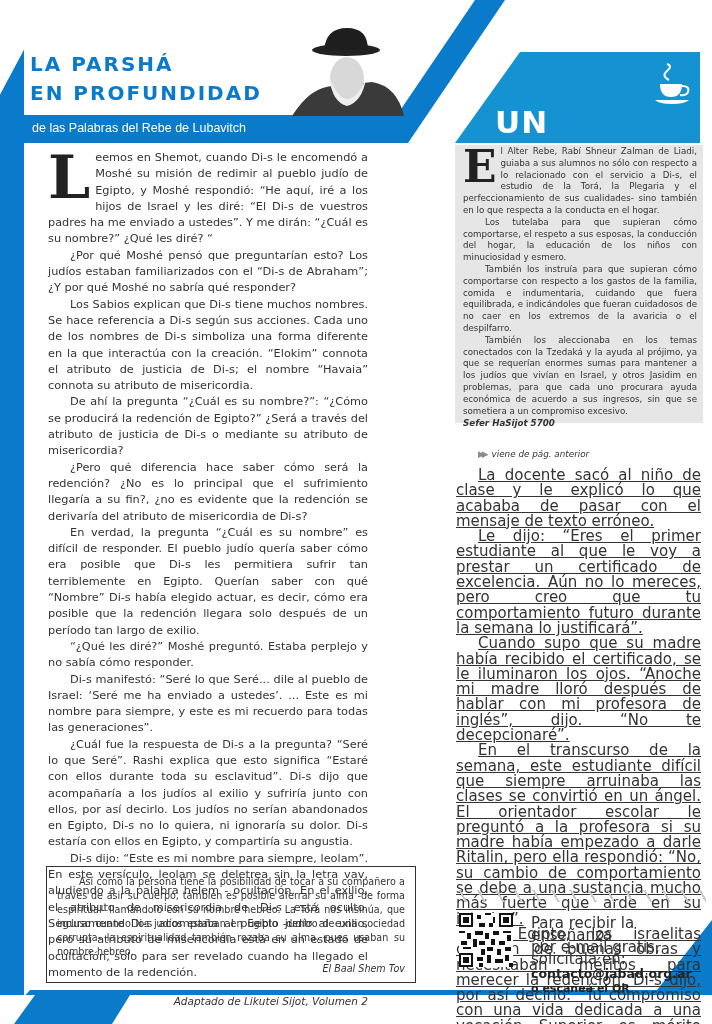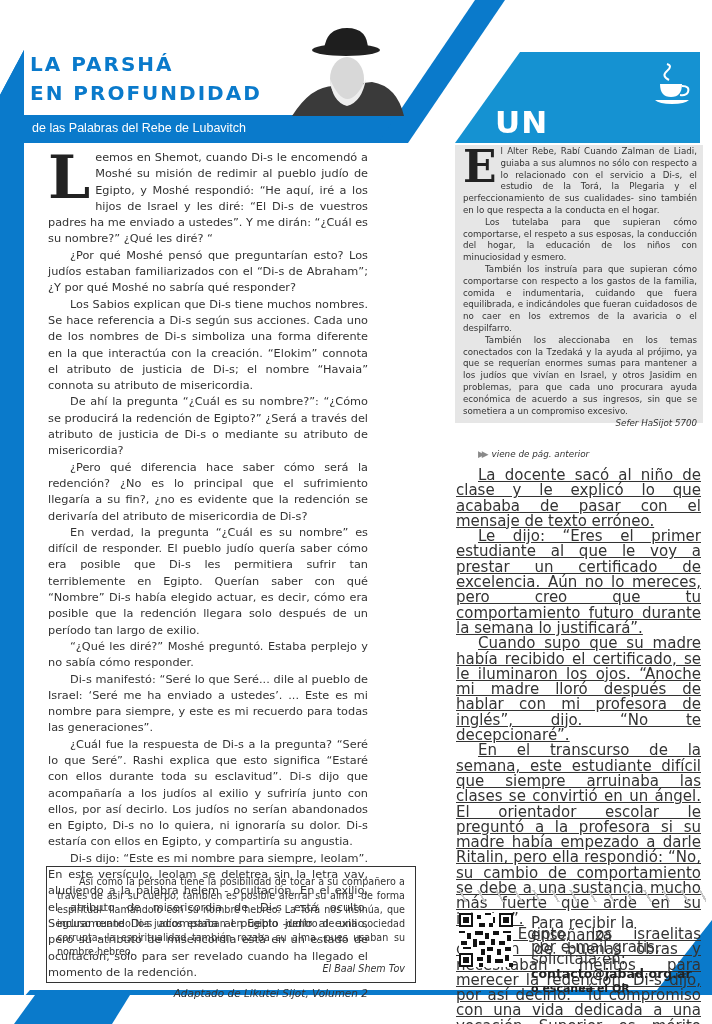--- a/index.html
+++ b/index.html
@@ -7,32 +7,32 @@
   .abs { position:absolute; }
   .hdr-title { left:30px; top:50px; color:#0a7acb; font-family:"DejaVu Sans", sans-serif; font-weight:bold; letter-spacing:2px; line-height:29px; font-size:20px; }
   .hdr-sub { left:32px; top:121px; color:#fff; font-size:12.5px; }
   .momento-title { color:#fff; font-family:"DejaVu Sans", sans-serif; font-weight:bold; font-size:31px; letter-spacing:1px; }
 
   .main-col { left:48px; top:150px; width:320px; font-family:"DejaVu Sans", sans-serif; font-size:11.3px; line-height:16.3px; color:#333; text-align:justify; }
   .main-col h2 { margin:0 0 1px 0; font-size:13px; font-weight:bold; color:#222; }
   .main-col p { margin:0; text-indent:22px; }
   .main-col p.first { text-indent:0; }
   .dropcap { float:left; font-family:"DejaVu Serif", serif; font-size:60px; line-height:50px; margin:2px 5px 0 0; color:#222; font-weight:bold; }
-  .source { text-align:right; font-style:italic; font-size:10.5px; margin-top:4px; }
+  .source { text-align:right; font-style:italic; font-size:10.5px; margin-top:12px; }
 
   .quote-box { left:46px; top:866px; width:348px; padding:8px 10px 6px 10px; border:1.5px solid #333; font-family:"DejaVu Sans", sans-serif; font-size:9.6px; line-height:14px; color:#333; text-align:justify; }
   .quote-box p { margin:0; text-indent:22px; }
   .quote-box .src { text-align:right; font-style:italic; margin-top:3px; }
 
   .momento-box { left:455px; top:145px; width:248px; height:278px; background:#e6e6e6; }
   .momento-text { left:463px; top:146px; width:234px; font-family:"DejaVu Sans", sans-serif; font-size:8.7px; line-height:11.8px; color:#333; text-align:justify; }
   .momento-text p { margin:0; text-indent:22px; }
   .momento-text p.first { text-indent:0; }
   .dropcap2 { float:left; font-family:"DejaVu Serif", serif; font-size:44px; line-height:36px; margin:3px 4px 0 0; color:#222; font-weight:bold; }
-  .momento-src { text-align:right; font-style:italic; margin-top:1px; }
+  .momento-src { font-style:italic; margin-top:1px;font-weight:bold; }
 
   .viene { left:458px; top:449px; font-family:"DejaVu Sans", sans-serif; font-style:italic; font-size:8.8px; color:#333;padding-left:20px; }
   .viene .arrows { color:#8a8a8a; font-style:normal; letter-spacing:-3px; margin-right:6px; }
 
   .right-col { left:456px; top:468px; width:245px; font-family:"DejaVu Sans", sans-serif; font-size:15px; line-height:15.3px; color:#333; text-align:justify;text-decoration:underline; }
   .right-col p { margin:0; text-indent:22px; }
 
   .hatch { left:456px; top:890px; width:250px; height:12px; background:repeating-linear-gradient(60deg, transparent 0 8px, #c8c8c8 8px 10px, transparent 10px 16px); }
 
   .qr { left:459px; top:913px; width:54px; height:54px; }
@@ -100,21 +100,21 @@
   <div class="source">Adaptado de Likutei Sijot, Volumen 2</div>
 </div>
 
 <div class="abs quote-box">
   <p>Así como la persona tiene la posibilidad de tocar a su compañero a través de asir su cuerpo, también es posible aferrar su alma -de forma espiritual- llamándolo con su nombre hebreo. La Torá nos insinúa, que incluso cuando los judíos estaban en Egipto -dentro de una sociedad corrupta- la espiritualidad también rozaba su alma, pues usaban su nombre hebreo.</p>
   <div class="src">El Baal Shem Tov</div>
 </div>
 
 <div class="abs momento-box"></div>
 <div class="abs momento-text">
-  <p class="first"><span class="dropcap2">E</span><span>l Alter Rebe, Rabí Cuando Zalman de Liadi, guiaba a sus alumnos no sólo con respecto a lo relacionado con el servicio a Di-s, el estudio de la Torá, la Plegaria y el perfeccionamiento de sus cualidades- sino también en lo que respecta a la conducta en el hogar.</span></p>
+  <p class="first"><span class="dropcap2">E</span><span>l Alter Rebe, Rabí Shneur Zalman de Liadi, guiaba a sus alumnos no sólo con respecto a lo relacionado con el servicio a Di-s, el estudio de la Torá, la Plegaria y el perfeccionamiento de sus cualidades- sino también en lo que respecta a la conducta en el hogar.</span></p>
   <p>Los tutelaba para que supieran cómo comportarse, el respeto a sus esposas, la conducción del hogar, la educación de los niños con minuciosidad y esmero.</p>
   <p>También los instruía para que supieran cómo comportarse con respecto a los gastos de la familia, comida e indumentaria, cuidando que fuera equilibrada, e indicándoles que fueran cuidadosos de no caer en los extremos de la avaricia o el despilfarro.</p>
   <p>También los aleccionaba en los temas conectados con la Tzedaká y la ayuda al prójimo, ya que se requerían enormes sumas para mantener a los judíos que vivían en Israel, y otros Jasidim en problemas, para que cada uno procurara ayuda económica de acuerdo a sus ingresos, sin que se sometiera a un compromiso excesivo.</p>
   <div class="momento-src">Sefer HaSijot 5700</div>
 </div>
 
 <div class="abs viene">
   <span class="arrows">▶▶</span><span>viene de pág. anterior</span>
 </div>
 <div class="abs right-col">

